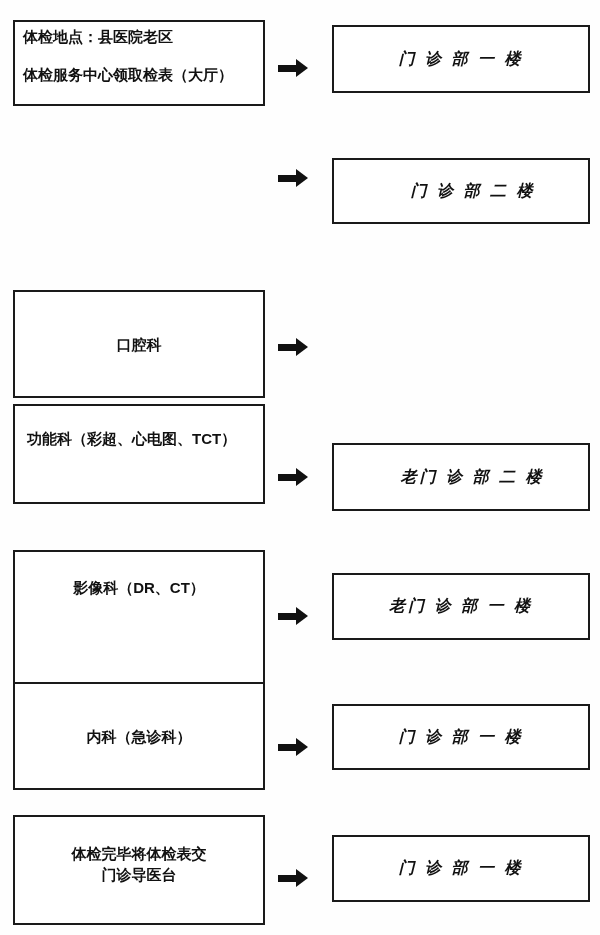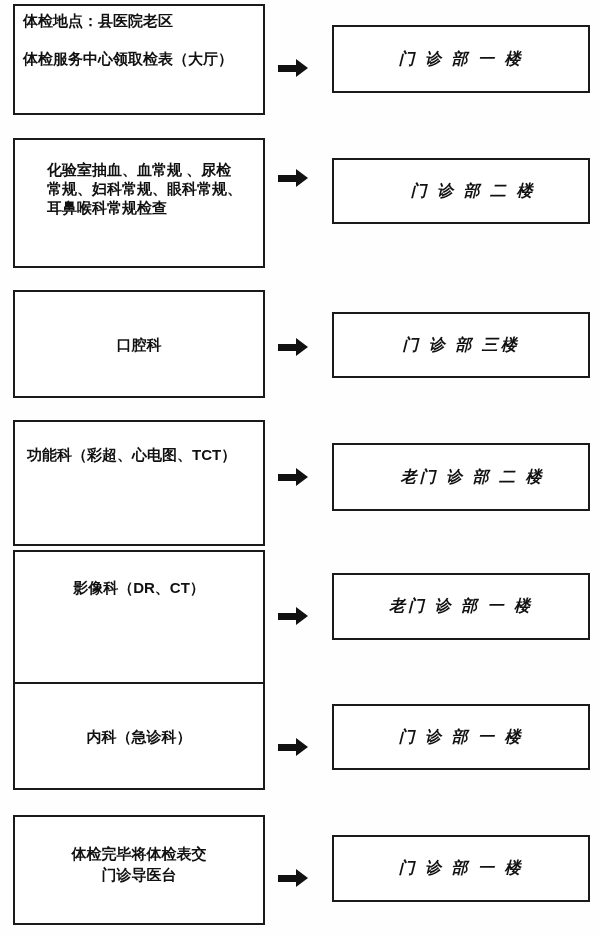--- a/index.html
+++ b/index.html
@@ -12,24 +12,24 @@
     position:relative;width:600px;height:935px;background:#fefefe;overflow:hidden;
   }
   .box{
     position:absolute;box-sizing:border-box;
     background:#ffffff;border:2px solid #1a1a1a;
     color:#111111;font-weight:700;
   }
   .stepbox{left:13px;width:252px;font-size:15px;line-height:19px;}
   .step-text{white-space:pre-line;}
   
-  .l1{top:4px;height:111px;padding:5px 8px;}
+  .l1{top:20px;height:86px;padding:5px 8px;}
   .l2{top:138px;height:130px;padding:20px 8px 0 32px;}
   .l3{top:290px;height:108px;display:flex;align-items:center;justify-content:center;text-align:center;}
-  .l4{top:420px;height:126px;padding:23px 0 0 12px;}
+  .l4{top:404px;height:100px;padding:23px 0 0 12px;}
   .l5{top:550px;height:138px;padding:26px 0 0 0;text-align:center;}
   .l6{top:682px;height:108px;display:flex;align-items:center;justify-content:center;text-align:center;}
   .l7{top:815px;height:110px;padding:26px 0 0 0;text-align:center;line-height:21px;}
   
   .locbox{
     left:332px;width:258px;
     display:flex;align-items:center;justify-content:center;
     font-size:16px;letter-spacing:3px;text-align:center;font-style:italic;
   }
   .p1{top:25px;height:68px;}
@@ -67,43 +67,35 @@
 体检服务中心领取检表（大厅）</div>
   </div>
   <div class="arrow a1">
       <span class="shaft"></span>
       <span class="head"></span>
     </div>
   <div class="box locbox p1">
     <div>门 诊 部 一 楼</div>
   </div>
 
-  <div class="box stepbox l2">
-    <div class="step-text">化验室抽血、血常规 、尿检
-常规、妇科常规、眼科常规、
-耳鼻喉科常规检查</div>
-  </div>
   <div class="arrow a2">
       <span class="shaft"></span>
       <span class="head"></span>
     </div>
   <div class="box locbox p2">
     <div>门 诊 部 二 楼</div>
   </div>
 
   <div class="box stepbox l3">
     <div class="step-text">口腔科</div>
   </div>
   <div class="arrow a3">
       <span class="shaft"></span>
       <span class="head"></span>
     </div>
-  <div class="box locbox p3">
-    <div>门 诊 部 三楼</div>
-  </div>
 
   <div class="box stepbox l4">
     <div class="step-text">功能科（彩超、心电图、TCT）</div>
   </div>
   <div class="arrow a4">
       <span class="shaft"></span>
       <span class="head"></span>
     </div>
   <div class="box locbox p4">
     <div>老门 诊 部 二 楼</div>

